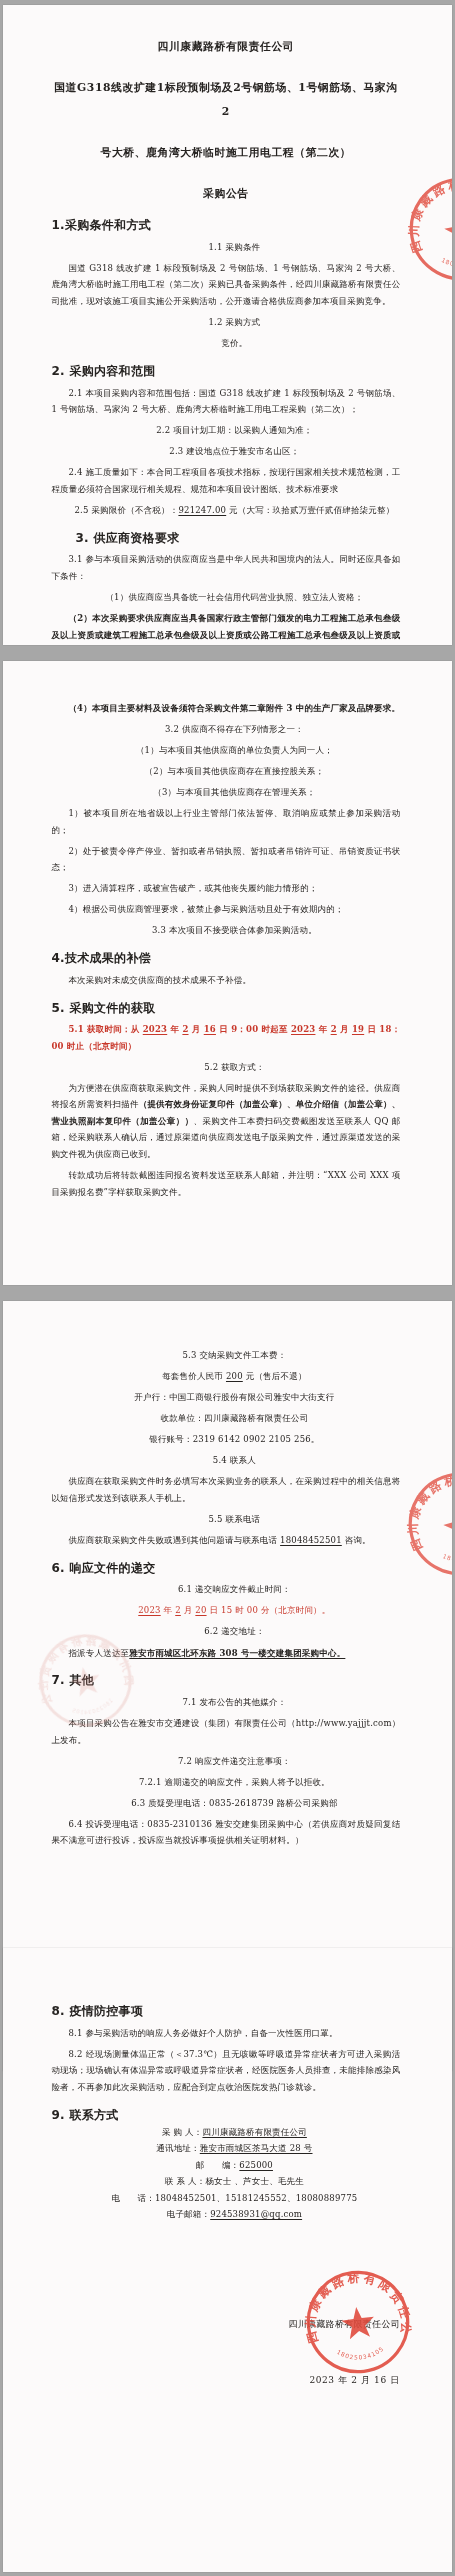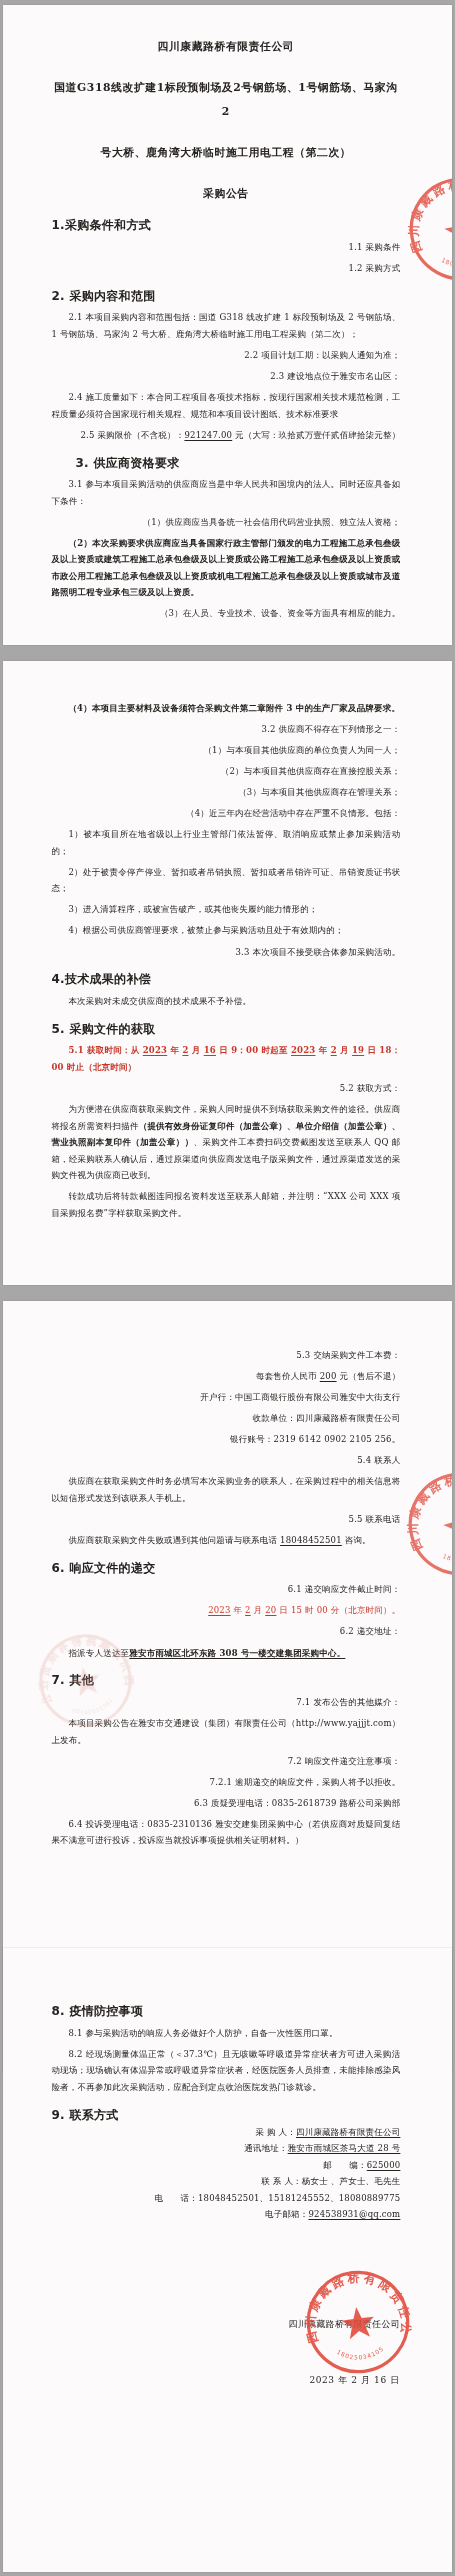--- a/index.html
+++ b/index.html
@@ -25,21 +25,21 @@
     text-align:center;font-size:10.8px;font-weight:bold;line-height:24px;
     margin-top:17px;letter-spacing:0.6px;text-align:center;
   }
   .title:first-child{margin-top:3.4px;}
   .h1{
     font-family:"DejaVu Sans","Liberation Sans",sans-serif;
     font-weight:bold;font-size:12px;line-height:18px;margin-top:10.3px;
     text-align:left;letter-spacing:0.3px;
   }
   .h1.ind{text-indent:2em;}
-  .sub{text-indent:2em;text-align:right;}
+  .sub{text-indent:2em;text-align:center;}
   .para{text-indent:2em;}
   .red{color:#c8372a;}
   .bold{font-weight:bold;}
   .u{text-decoration:underline;text-underline-offset:2.3px;}
   .contact{margin-top:0;}
   .sig-company{
     position:absolute;left:285px;top:370px;font-size:9px;color:#262321;
     letter-spacing:0.3px;white-space:nowrap;
   }
   .sig-date{
@@ -57,21 +57,23 @@
 </head>
 <body>
 
 <div class="page" id="p1">
     <div class="block title"><span class="">四川康藏路桥有限责任公司</span></div>
     <div class="block title"><span class="">国道G318线改扩建1标段预制场及2号钢筋场、1号钢筋场、马家沟2</span></div>
     <div class="block title"><span class="">号大桥、鹿角湾大桥临时施工用电工程（第二次）</span></div>
     <div class="block title"><span class="">采购公告</span></div>
     <div class="block h1"><span class="">1.采购条件和方式</span></div>
     <div class="block sub"><span class="">1.1 采购条件</span></div>
+    <div class="block para"><span class="">国道 G318 线改扩建 1 标段预制场及 2 号钢筋场、1 号钢筋场、马家沟 2 号大桥、鹿角湾大桥临时施工用电工程（第二次）采购已具备采购条件，经四川康藏路桥有限责任公司批准，现对该施工项目实施公开采购活动，公开邀请合格供应商参加本项目采购竞争。</span></div>
     <div class="block sub"><span class="">1.2 采购方式</span></div>
+    <div class="block sub"><span class="">竞价。</span></div>
     <div class="block h1"><span class="">2. 采购内容和范围</span></div>
     <div class="block para"><span class="">2.1 本项目采购内容和范围包括：国道 G318 线改扩建 1 标段预制场及 2 号钢筋场、1 号钢筋场、马家沟 2 号大桥、鹿角湾大桥临时施工用电工程采购（第二次）；</span></div>
     <div class="block sub"><span class="">2.2 项目计划工期：以采购人通知为准；</span></div>
     <div class="block sub"><span class="">2.3 建设地点位于雅安市名山区；</span></div>
     <div class="block para"><span class="">2.4 施工质量如下：本合同工程项目各项技术指标，按现行国家相关技术规范检测，工程质量必须符合国家现行相关规程、规范和本项目设计图纸、技术标准要求</span></div>
     <div class="block sub"><span class="">2.5 采购限价（不含税）：</span><span class="u">921247.00</span><span class=""> 元（大写：玖拾贰万壹仟贰佰肆拾柒元整）</span></div>
     <div class="block h1 ind"><span class="">3. 供应商资格要求</span></div>
     <div class="block para"><span class="">3.1 参与本项目采购活动的供应商应当是中华人民共和国境内的法人。同时还应具备如下条件：</span></div>
     <div class="block sub"><span class="">（1）供应商应当具备统一社会信用代码营业执照、独立法人资格；</span></div>
     <div class="block para bold"><span class="">（2）本次采购要求供应商应当具备国家行政主管部门颁发的电力工程施工总承包叁级及以上资质或建筑工程施工总承包叁级及以上资质或公路工程施工总承包叁级及以上资质或市政公用工程施工总承包叁级及以上资质或机电工程施工总承包叁级及以上资质或城市及道路照明工程专业承包三级及以上资质。</span></div>
@@ -92,21 +94,20 @@
     </text>
   </svg>
     </div>
   </div>
 <div class="page" id="p2">
     <div class="block para bold"><span class="">（4）本项目主要材料及设备须符合采购文件第二章附件 3 中的生产厂家及品牌要求。</span></div>
     <div class="block sub"><span class="">3.2 供应商不得存在下列情形之一：</span></div>
     <div class="block sub"><span class="">（1）与本项目其他供应商的单位负责人为同一人；</span></div>
     <div class="block sub"><span class="">（2）与本项目其他供应商存在直接控股关系；</span></div>
     <div class="block sub"><span class="">（3）与本项目其他供应商存在管理关系；</span></div>
-    <div class="block sub"><span class="">（4）近三年内在经营活动中存在严重不良情形。包括：</span></div>
     <div class="block para"><span class="">1）被本项目所在地省级以上行业主管部门依法暂停、取消响应或禁止参加采购活动的；</span></div>
     <div class="block para"><span class="">2）处于被责令停产停业、暂扣或者吊销执照、暂扣或者吊销许可证、吊销资质证书状态；</span></div>
     <div class="block para"><span class="">3）进入清算程序，或被宣告破产，或其他丧失履约能力情形的；</span></div>
     <div class="block para"><span class="">4）根据公司供应商管理要求，被禁止参与采购活动且处于有效期内的；</span></div>
     <div class="block sub"><span class="">3.3 本次项目不接受联合体参加采购活动。</span></div>
     <div class="block h1"><span class="">4.技术成果的补偿</span></div>
     <div class="block para"><span class="">本次采购对未成交供应商的技术成果不予补偿。</span></div>
     <div class="block h1"><span class="">5. 采购文件的获取</span></div>
     <div class="block para red bold"><span class="">5.1 获取时间：从 </span><span class="u">2023</span><span class=""> 年 </span><span class="u">2</span><span class=""> 月 </span><span class="u">16</span><span class=""> 日 9：00 时起至 </span><span class="u">2023</span><span class=""> 年 </span><span class="u">2</span><span class=""> 月 </span><span class="u">19</span><span class=""> 日 18：00 时止（北京时间）</span></div>
     <div class="block sub"><span class="">5.2 获取方式：</span></div>

